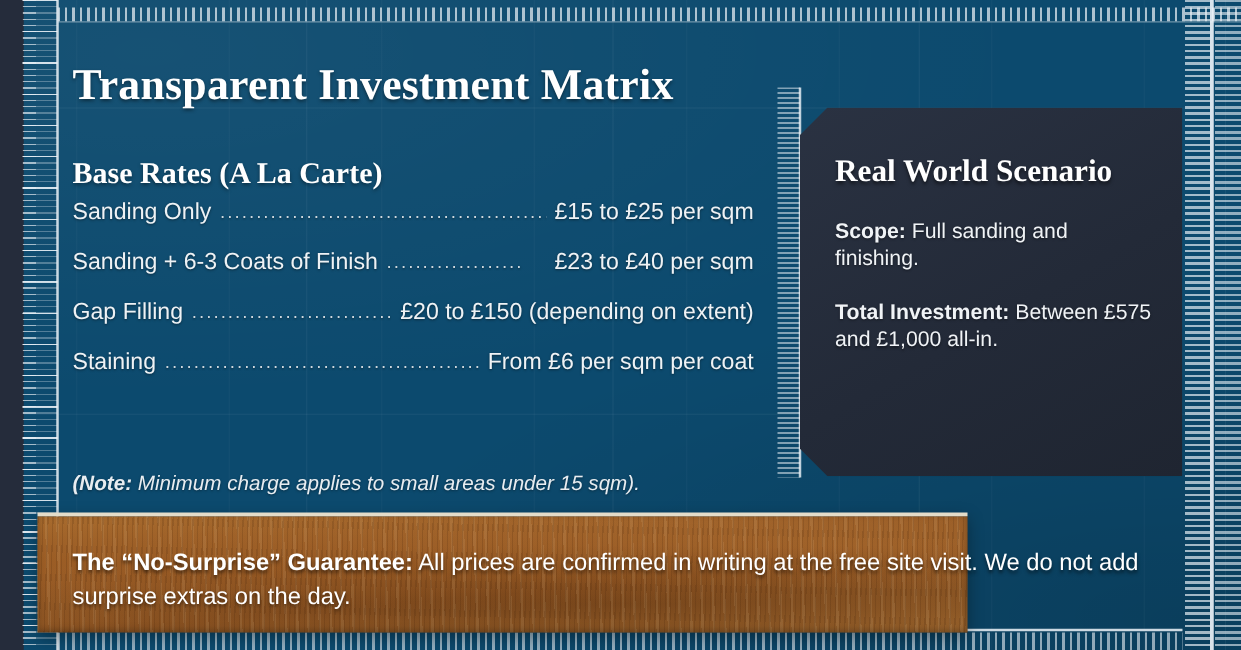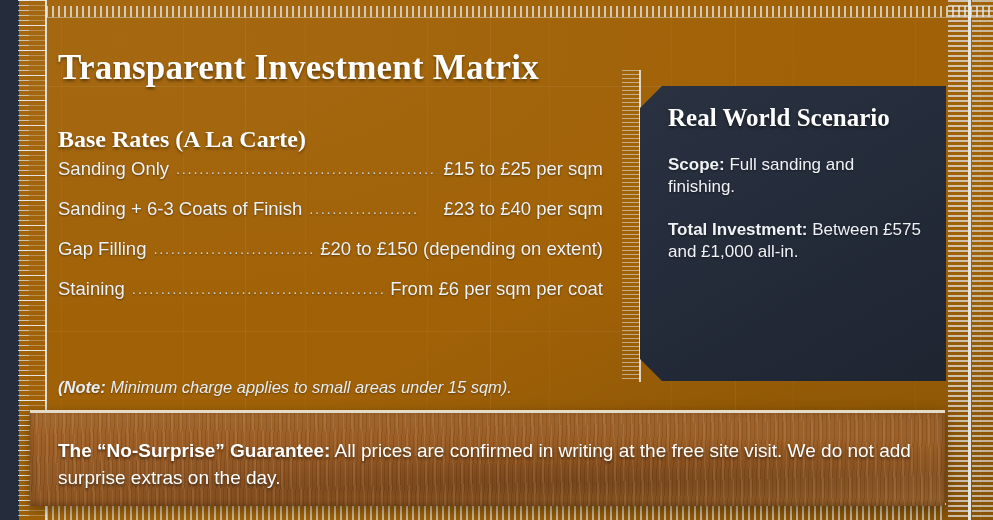--- a/index.html
+++ b/index.html
@@ -1,20 +1,20 @@
 <!DOCTYPE html>
 <html><head>
 <meta charset="utf-8">
 <style>
   html,body{margin:0;padding:0;background:#2b3440;}
   body{width:993px;height:520px;overflow:hidden;
        font-family:"Liberation Sans",sans-serif;}
 
   .canvas{position:relative;width:993px;height:520px;overflow:hidden;
-          background:#a16207;}
+          background:#0c4a6e;}
 
   
   .grid{position:absolute;inset:0;
         background-image:
           linear-gradient(to right, rgba(255,255,255,.055) 1px, transparent 1px),
           linear-gradient(to bottom, rgba(255,255,255,.055) 1px, transparent 1px);
         background-size:245px 245px;
         background-position:0 86px;
         pointer-events:none;}
   .grid2{position:absolute;inset:0;
@@ -110,30 +110,30 @@
   .note{position:absolute;left:58px;top:338px;
         font-size:16.5px;font-style:italic;color:#e8edf1;
         text-shadow:0 1px 2px rgba(0,0,0,.4);margin-top:40px;}
   .note b{font-weight:700;font-style:italic;}
 
   
   .panel{position:absolute;left:640px;top:86px;width:306px;height:295px;
          background:linear-gradient(150deg,#2a3242 0%,#232a38 55%,#1f2531 100%);
          box-shadow:0 6px 18px rgba(0,0,0,.38);
          clip-path:polygon(22px 0, 100% 0, 100% 100%, 22px 100%, 0 calc(100% - 22px), 0 22px);}
-  .panel-inner{position:absolute;inset:0;padding:18px 24px 0 28px;box-sizing:border-box;}
+  .panel-inner{position:absolute;inset:0;padding:38px 24px 0 28px;box-sizing:border-box;}
   .panel-title{font-family:"Liberation Serif",serif;font-weight:700;
                font-size:25px;color:#ffffff;margin:0 0 22px 0;
                text-shadow:0 2px 3px rgba(0,0,0,.5);}
   .panel-p{font-size:17px;line-height:1.32;color:#f0f3f6;margin:0 0 20px 0;
            text-shadow:0 1px 2px rgba(0,0,0,.45);}
   .panel-p b{font-weight:700;}
 
   
-  .wood{position:absolute;left:30px;top:410px;width:915px;height:93px;
+  .wood{position:absolute;left:30px;top:410px;width:744px;height:93px;
         background:
           
           repeating-linear-gradient(92deg,
             rgba(60,30,8,.16) 0px, rgba(60,30,8,.16) 1px,
             rgba(255,255,255,0) 1px, rgba(255,255,255,0) 4px),
           repeating-linear-gradient(88deg,
             rgba(255,226,180,.10) 0px, rgba(255,226,180,.10) 2px,
             rgba(255,255,255,0) 2px, rgba(255,255,255,0) 9px),
           
           radial-gradient(160% 70% at 18% 40%, rgba(150,86,32,.55), rgba(0,0,0,0) 60%),

